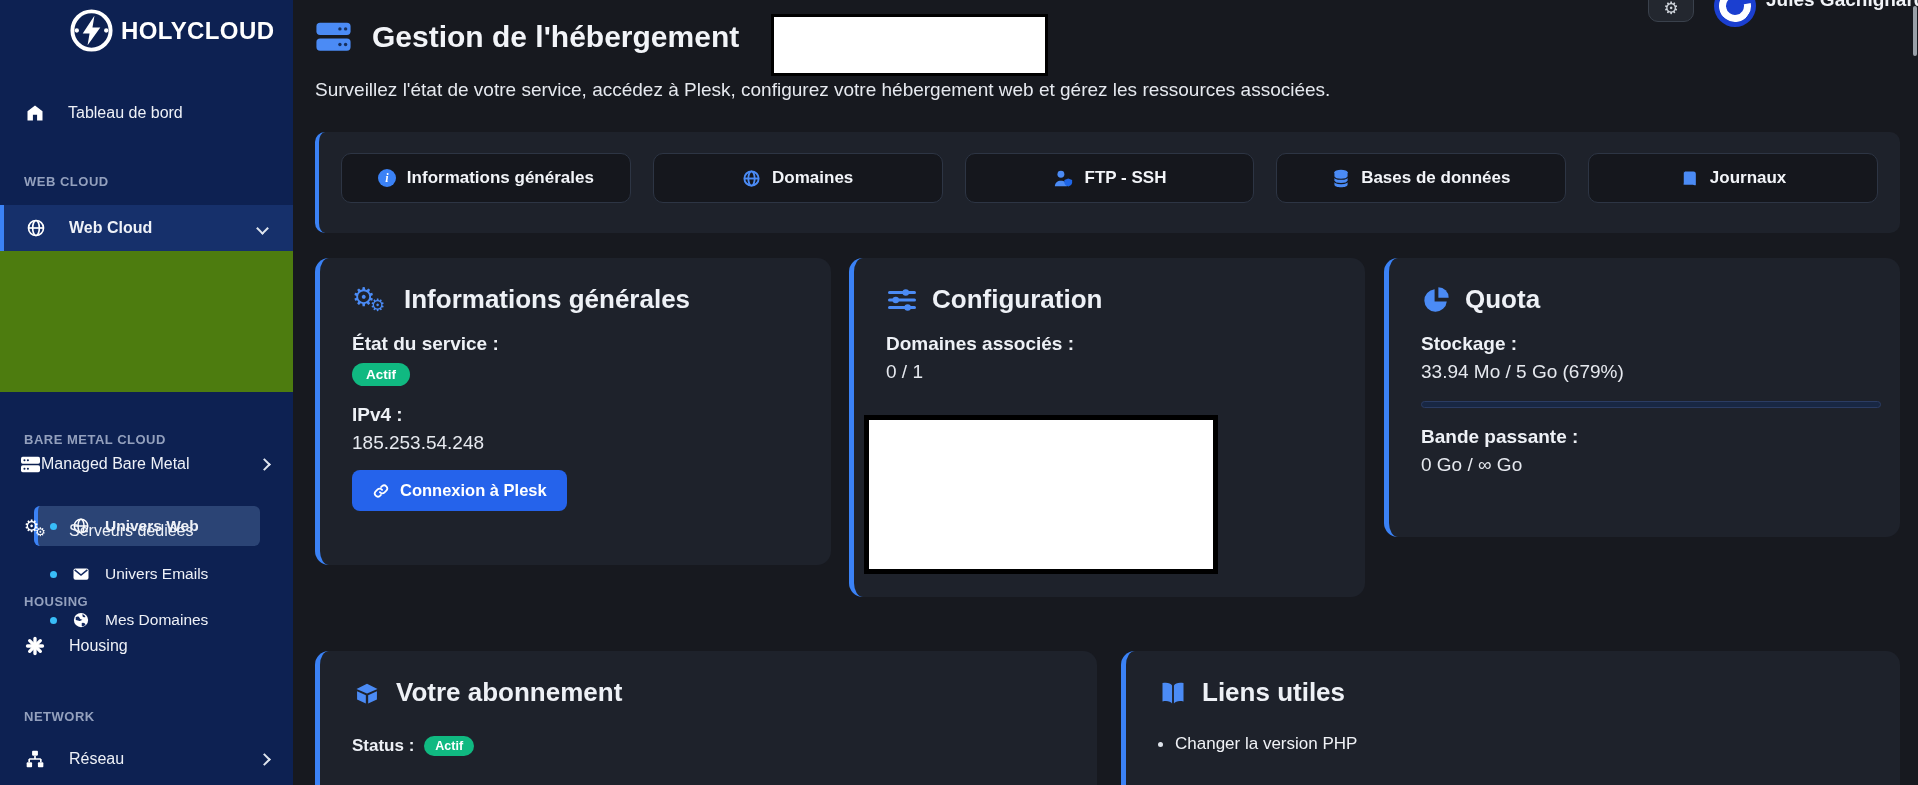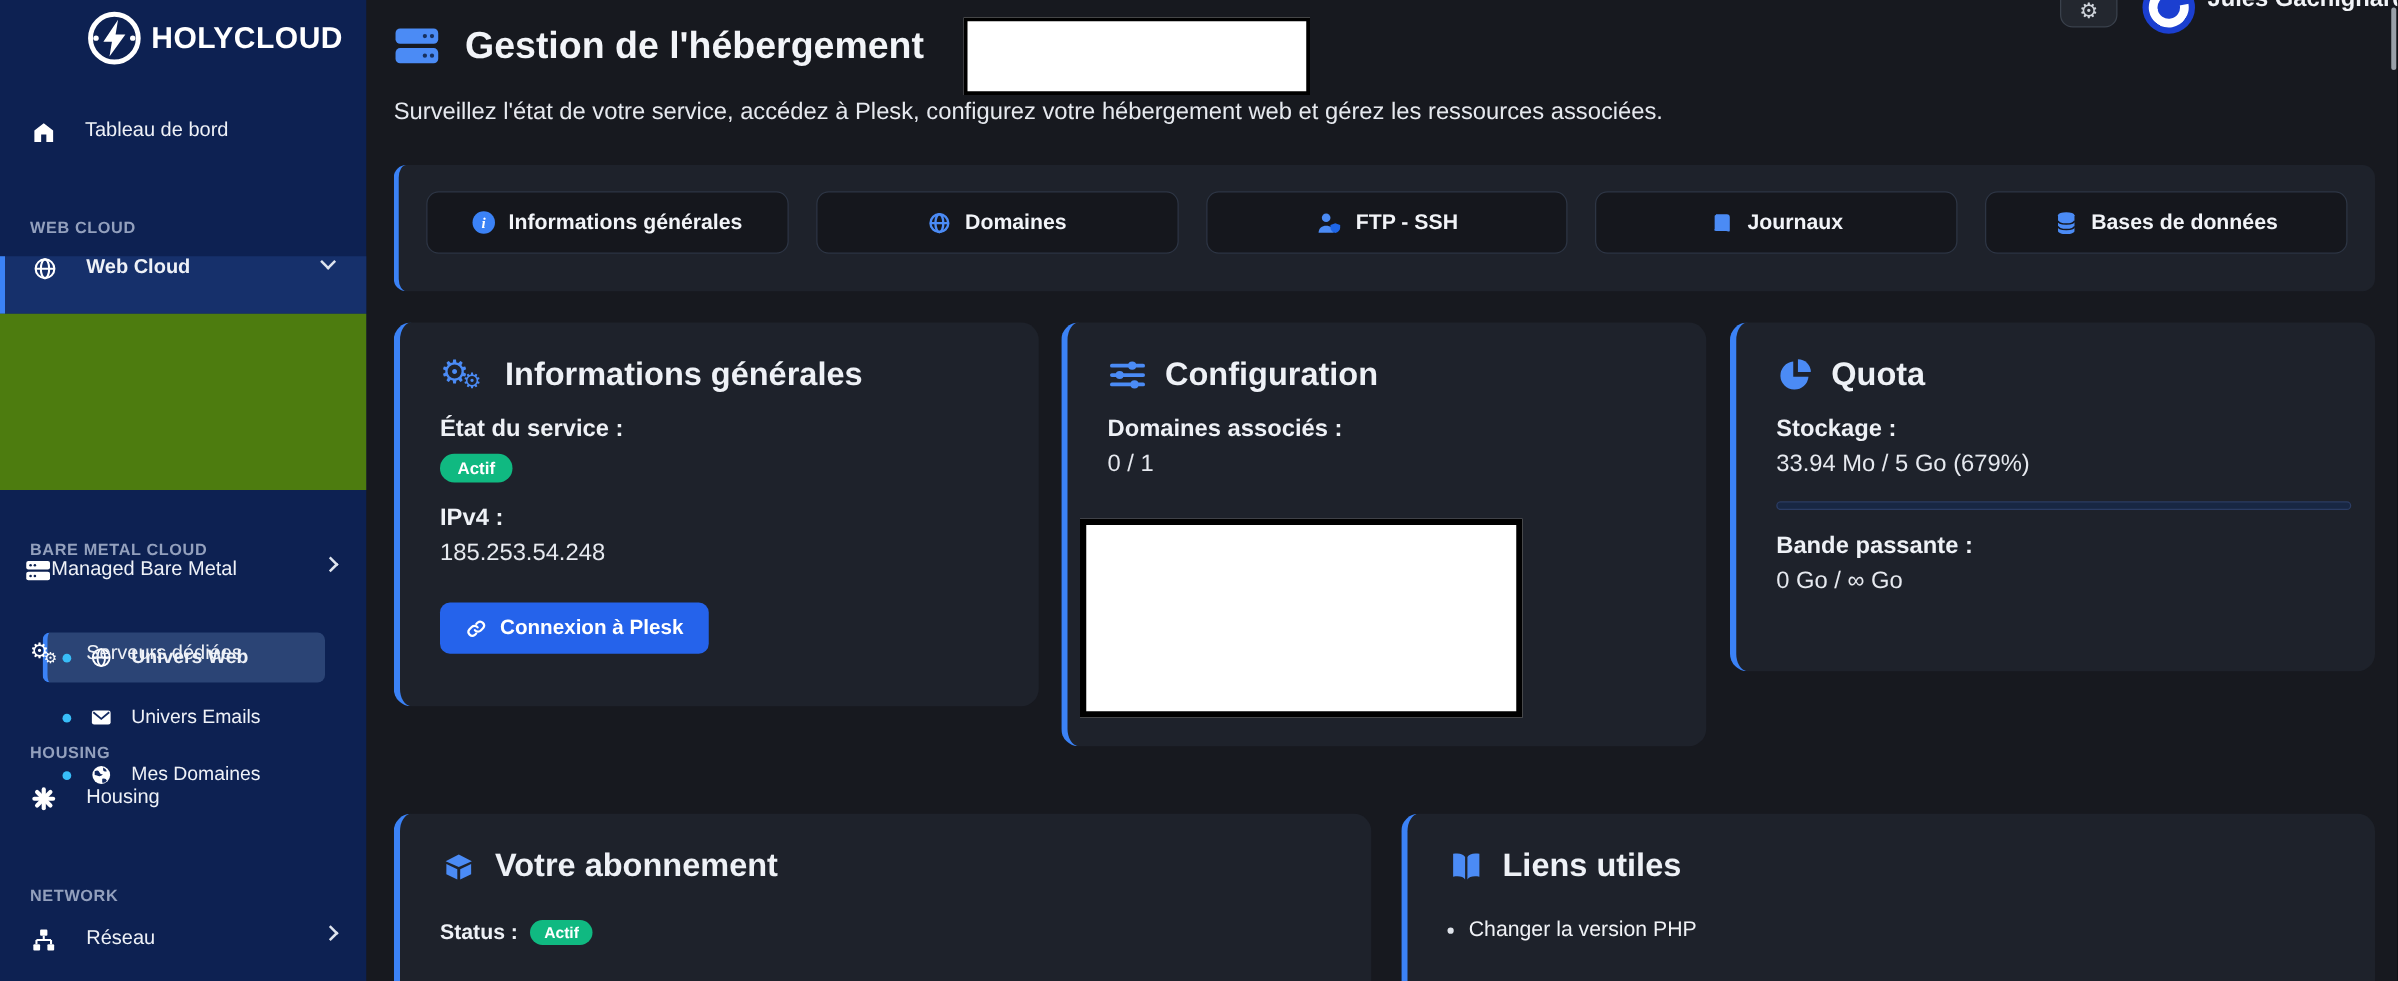--- a/index.html
+++ b/index.html
@@ -6,21 +6,21 @@
   html,body { background:#0b0d11; }
   body { font-family:"Liberation Sans","DejaVu Sans",sans-serif; }
   .screen { position:relative; width:1918px; height:785px; overflow:hidden; background:#17191f; }
 
   
   .sidebar { position:absolute; left:0; top:0; width:293px; height:785px; background:#0d2152; }
   .logo { position:absolute; left:68px; top:7px; display:flex; align-items:center; gap:6px; }
   .logo-circle { width:47px; height:47px; }
   .brand-name { color:#fff; font-size:24px; font-weight:bold; letter-spacing:.4px; }
 
-  .side-row { position:absolute; left:0; width:293px; display:flex; color:#eef1f7; font-size:16px; cursor:pointer; }
+  .side-row { position:absolute; left:0; width:293px; display:flex; align-items:center; color:#eef1f7; font-size:16px; cursor:pointer; }
   .side-head { position:absolute; left:24px; color:#93a0bd; font-size:13px; font-weight:bold; letter-spacing:.5px; }
 
   .row-dash { top:96px; height:34px; padding-left:25px; gap:23px; }
   .head-webcloud { top:174px; }
   .row-webcloud { top:205px; height:46px; padding-left:22px; gap:23px; font-weight:bold;
                   background:#16306b; border-left:4px solid #3b82f6; }
   .submenu { position:absolute; left:0; top:251px; width:293px; height:141px; background:#4d7c0f; }
   .sub-row { position:absolute; display:flex; align-items:center; gap:15px; color:#eef1f7; font-size:15.5px; cursor:pointer; }
   .row-uweb { left:34px; top:255px; width:226px; height:40px; background:#2b4475; border-left:4px solid #3b82f6;
               border-radius:6px; padding-left:12px; font-weight:bold; }
@@ -90,21 +90,21 @@
   .redact-box-config { position:absolute; left:10px; top:157px; width:354px; height:159px; background:#fff; border:5px solid #000; }
   .progress-track { width:460px; height:7px; background:#182743; border:1px solid #2b3c63; border-radius:4px; }
   .links-list { list-style:none; margin-top:26px; }
   .links-list li { display:flex; align-items:center; gap:12px; color:#f0f2f6; font-size:17px; cursor:pointer; }
   .li-dot { width:5px; height:5px; border-radius:50%; background:#dfe3ea; flex:none; }
   .sub-status-row { display:flex; align-items:center; gap:10px; margin-top:28px; }
   .sub-status-row .lbl { font-size:17px; }
   .gears-blue { position:relative; width:38px; height:30px; color:#4b8bf5; }
   .gears-blue .g1 { position:absolute; left:0; top:-3px; font-size:26px; }
   .gears-blue .g2 { position:absolute; left:18px; top:10px; font-size:17px; } .mt8{margin-top:8px;} .mt24{margin-top:18px;} .mt6{margin-top:6px;}
-  .mt20{margin-top:28px;} .mt18{margin-top:18px;}
+  .mt20{margin-top:16px;} .mt18{margin-top:18px;}
 </style>
 </head>
 <body>
 
 <div class="screen">
 
   <aside class="sidebar">
     <div class="logo">
       <svg class="logo-circle" viewBox="0 0 48 48">
         <circle cx="24" cy="24" r="19.5" fill="none" stroke="#fff" stroke-width="4"></circle>
@@ -251,33 +251,33 @@
     </button>
     <button class="tab-btn">
       <svg width="21" height="19" viewBox="0 0 24 22">
         <circle cx="9" cy="6" r="4" fill="#4b8bf5"></circle>
         <path d="M2 20c0-4.2 3.2-6.5 7-6.5s7 2.3 7 6.5Z" fill="#4b8bf5"></path>
         <path d="M17.5 11l4.5 1.7v2.6c0 2.5-1.8 4.1-4.5 4.9-2.7-.8-4.5-2.4-4.5-4.9v-2.6Z" fill="#1e66e8"></path>
       </svg>
       <span>FTP - SSH</span>
     </button>
     <button class="tab-btn">
-      <svg width="19" height="19" viewBox="0 0 24 24">
-        <path d="M4 3h13a3 3 0 0 1 3 3v13.5a1 1 0 0 1-1.4.9A7 7 0 0 0 16 20H6a2 2 0 0 1-2-2Z" fill="#4b8bf5"></path>
-        <path d="M4 18.5V5a2 2 0 0 1 2-2" fill="none" stroke="#15171d" stroke-width="1.4"></path>
-      </svg>
-      <span>Journaux</span>
-    </button>
-    <button class="tab-btn">
       <svg width="18" height="19" viewBox="0 0 24 26">
         <ellipse cx="12" cy="4.5" rx="9" ry="3.5" fill="#4b8bf5"></ellipse>
         <path d="M3 4.5v17c0 2 4 3.5 9 3.5s9-1.5 9-3.5v-17" fill="#4b8bf5"></path>
         <path d="M3 10.5c0 2 4 3.5 9 3.5s9-1.5 9-3.5 M3 16.5c0 2 4 3.5 9 3.5s9-1.5 9-3.5" fill="none" stroke="#15171d" stroke-width="1.6"></path>
       </svg>
       <span>Bases de données</span>
+    </button>
+    <button class="tab-btn">
+      <svg width="19" height="19" viewBox="0 0 24 24">
+        <path d="M4 3h13a3 3 0 0 1 3 3v13.5a1 1 0 0 1-1.4.9A7 7 0 0 0 16 20H6a2 2 0 0 1-2-2Z" fill="#4b8bf5"></path>
+        <path d="M4 18.5V5a2 2 0 0 1 2-2" fill="none" stroke="#15171d" stroke-width="1.4"></path>
+      </svg>
+      <span>Journaux</span>
     </button>
   </div>
 
   <section class="card card-general">
     <div class="card-title">
       <span class="gears-blue">
         <span class="g1">⚙</span>
         <span class="g2">⚙</span>
       </span>
       <span>Informations générales</span>

